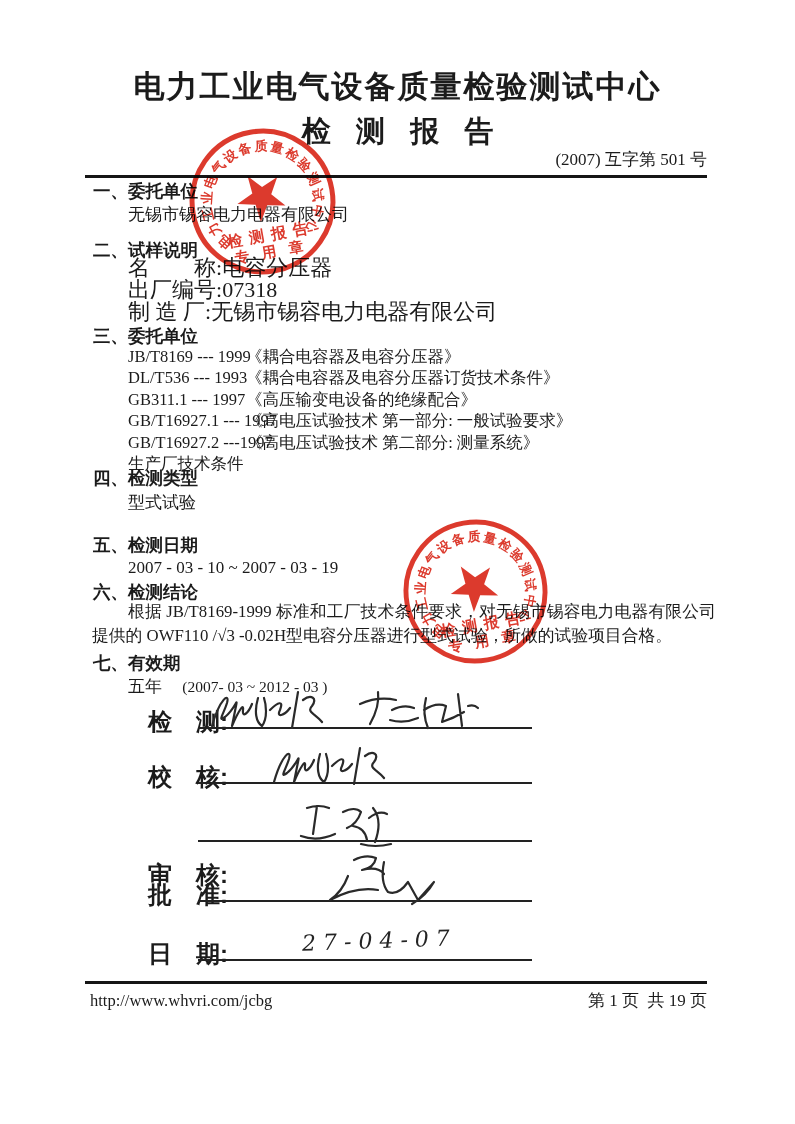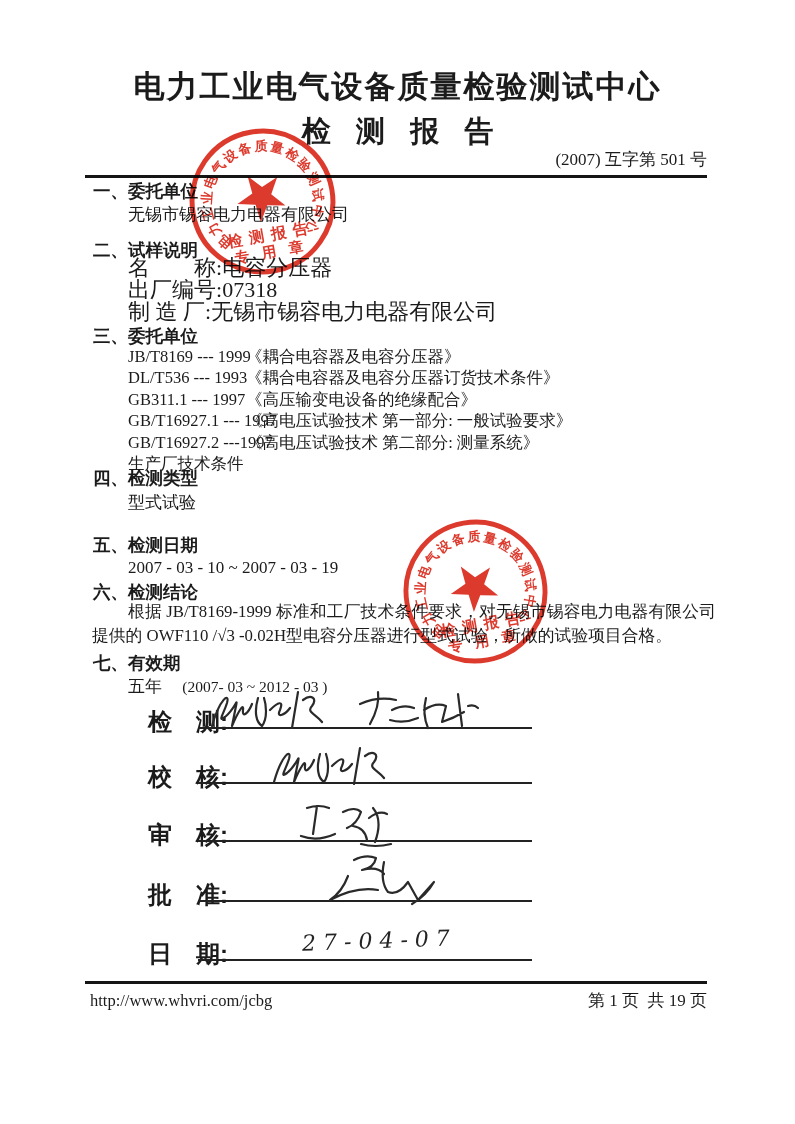--- a/index.html
+++ b/index.html
@@ -91,21 +91,21 @@
     <span>五年</span>
     <span class="range">(2007- 03 ~ 2012 - 03 )</span>
   </div>
 
   <div class="abs sig-label" style="top:706px">检　测:</div>
   <div class="abs sig-line" style="top:727px"></div>
 
   <div class="abs sig-label" style="top:761px">校　核:</div>
   <div class="abs sig-line" style="top:782px"></div>
 
-  <div class="abs sig-label" style="top:819px">审　核:</div>
+  <div class="abs sig-label" style="top:859px">审　核:</div>
   <div class="abs sig-line" style="top:840px"></div>
 
   <div class="abs sig-label" style="top:879px">批　准:</div>
   <div class="abs sig-line" style="top:900px"></div>
 
   <div class="abs sig-label" style="top:938px">日　期:</div>
   <div class="abs sig-line" style="top:959px"></div>
 
   <svg class="sig-svg" style="left:208px;top:688px;width:125px;height:46px" viewBox="0 0 125 46">
     <path d="M4,38 C12,10 22,4 19,15 C16,25 9,35 17,29 C27,21 30,8 28,18 L24,38 C30,24 36,14 35,22 C34,30 40,26 44,16 M50,10 C46,24 48,34 54,38 C60,30 58,16 56,10 M62,22 C70,14 76,12 72,22 C68,30 76,28 82,20 M90,4 L84,40 M95,12 C103,6 110,10 104,18 C98,24 108,26 114,34"></path>

